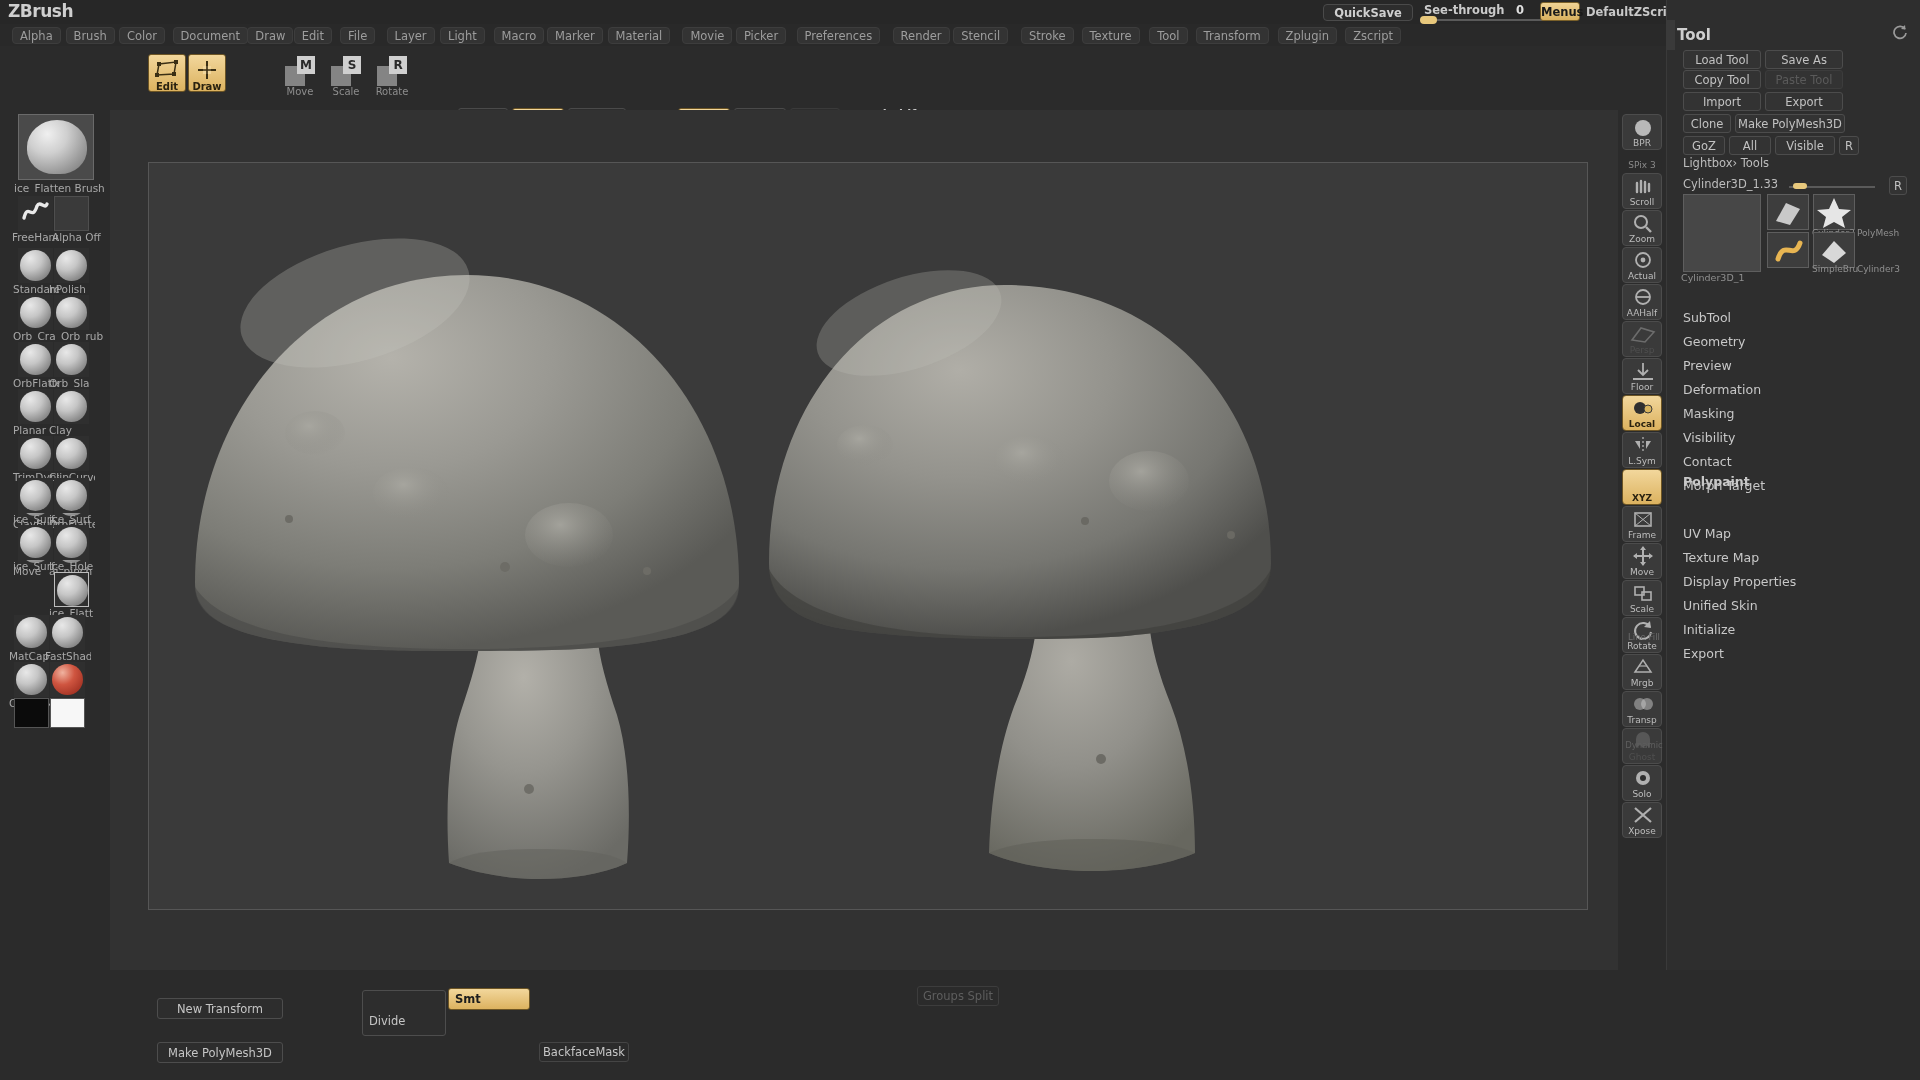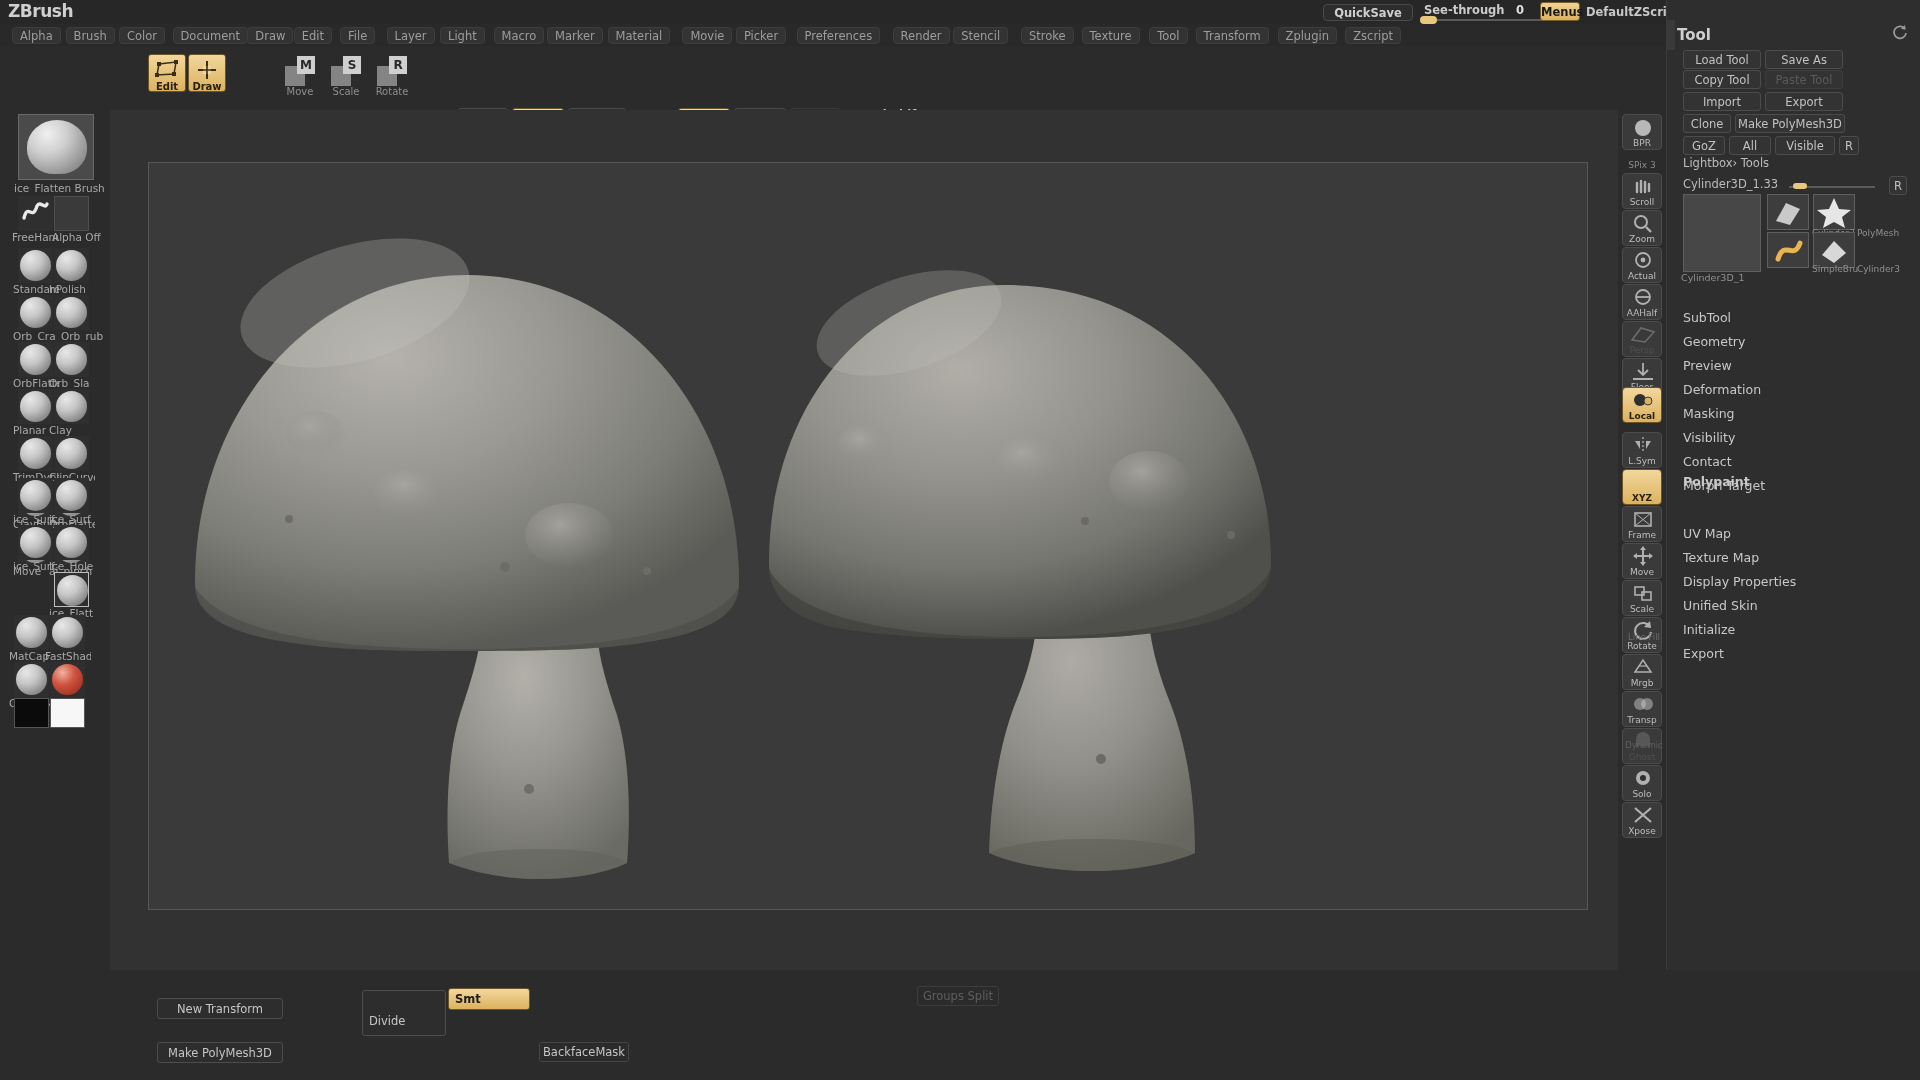--- a/index.html
+++ b/index.html
@@ -525,21 +525,21 @@
           <circle cx="20" cy="12" r="7" fill="none" stroke="#b0b0b0" stroke-width="1.8"></circle>
           <path d="M13 12 L27 12" stroke="#b0b0b0" stroke-width="1.8"></path>
         </svg><div class="rc">AAHalf</div></div>
       <div class="rbtn dimmed" style="top: 211px;"><svg width="38" height="24">
           <path d="M9 18 L18 6 L31 10 L22 20 Z" fill="none" stroke="#6c6c6c" stroke-width="1.6"></path>
         </svg><div class="rc">Persp</div></div>
       <div class="rbtn" style="top: 248px;"><svg width="38" height="24">
           <path d="M20 4 L20 15 M15 11 L20 16 L25 11" stroke="#b0b0b0" stroke-width="1.8" fill="none"></path>
           <path d="M10 20 L30 20" stroke="#b0b0b0" stroke-width="2"></path>
         </svg><div class="rc">Floor</div></div>
-      <div class="rbtn on" style="top: 277px;"><svg width="38" height="24">
+      <div class="rbtn on" style="top: 285px;"><svg width="38" height="24">
           <circle cx="17" cy="12" r="6" fill="#2f2f2f"></circle>
           <circle cx="25" cy="13" r="4" fill="#d8b45e" stroke="#3a3a3a" stroke-width="1"></circle>
         </svg><div class="rc">Local</div></div>
       <div class="rbtn" style="top: 322px;"><svg width="38" height="24">
           <path d="M20 4 L20 20" stroke="#a8a8a8" stroke-width="1.4" stroke-dasharray="2 2"></path>
           <path d="M17 16 L12 8 L17 8 Z" fill="#b0b0b0"></path>
           <path d="M23 16 L28 8 L23 8 Z" fill="#b0b0b0"></path>
         </svg><div class="rc">L.Sym</div></div>
       <div class="rbtn on" style="top: 359px;">
         <div class="rc">XYZ</div>

